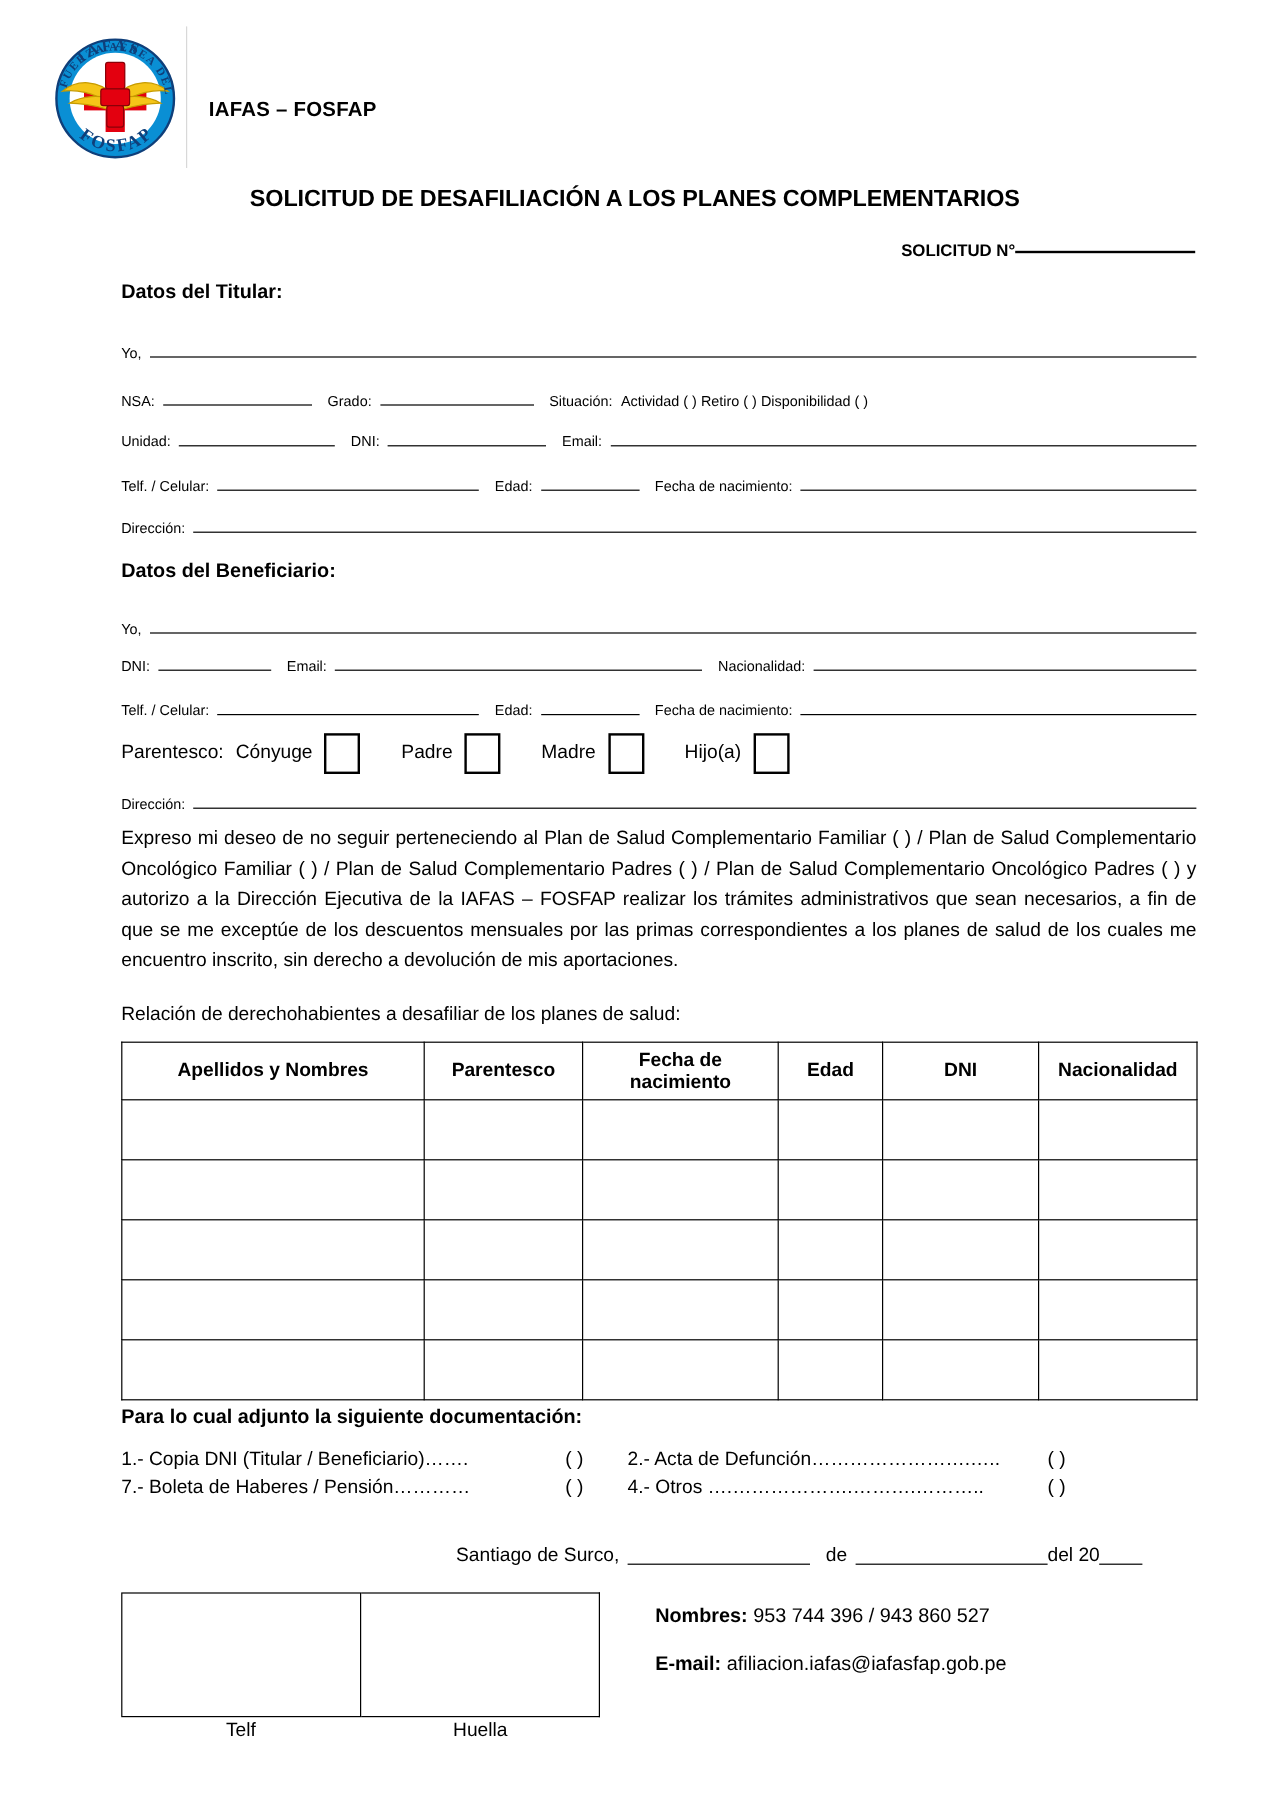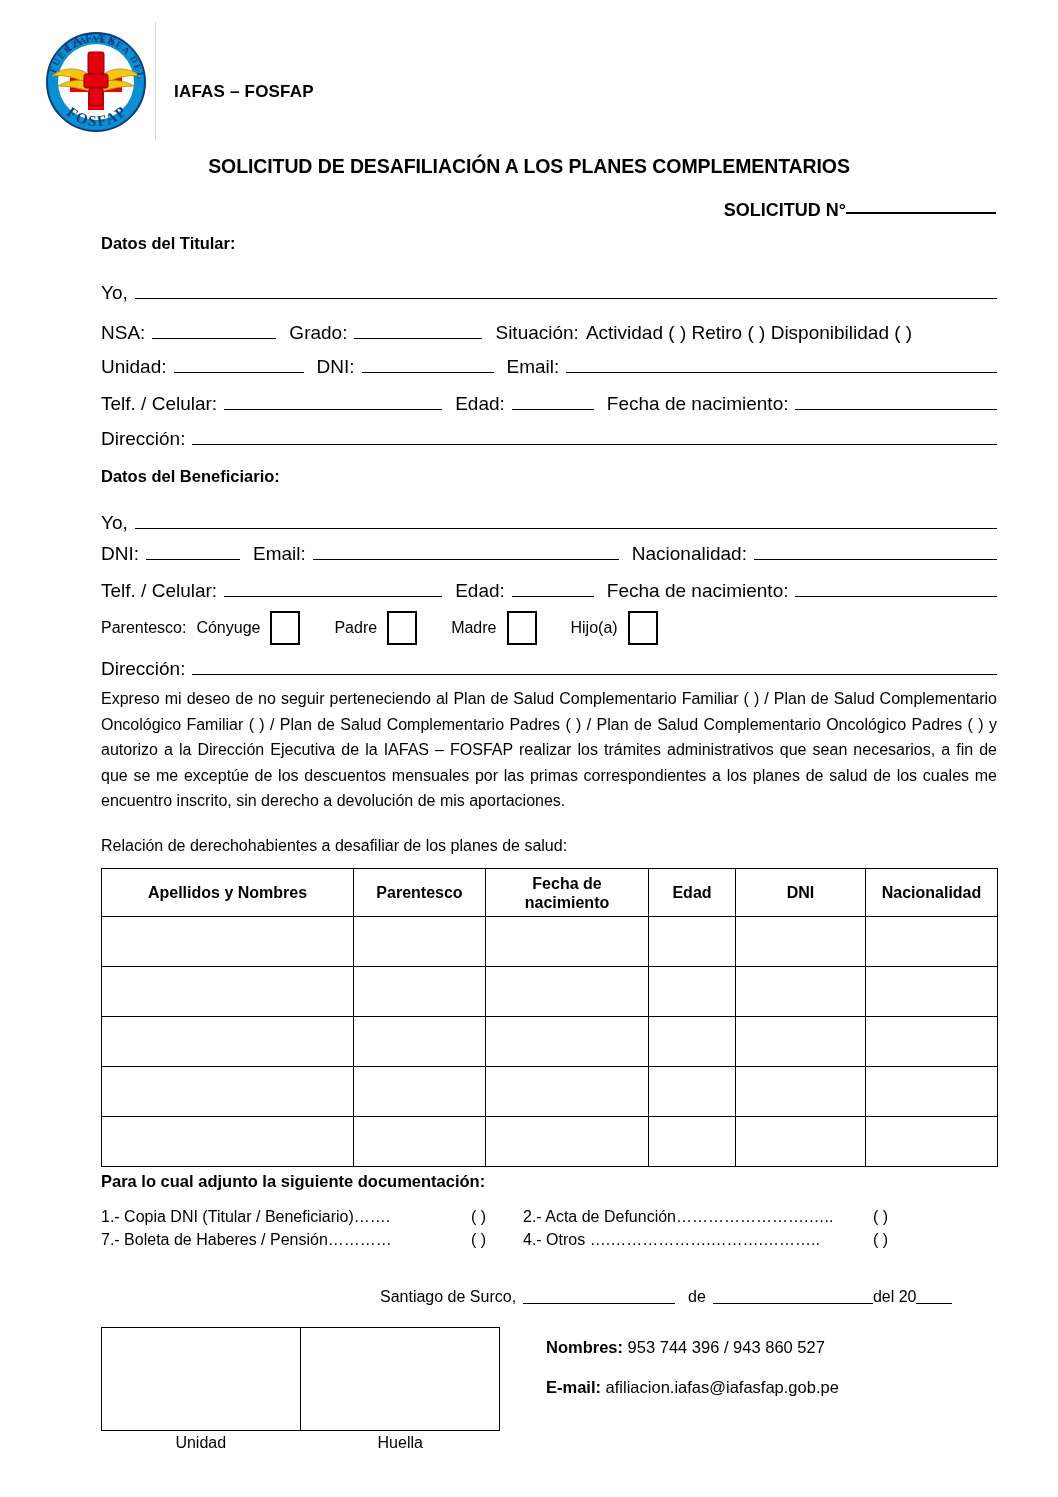--- a/index.html
+++ b/index.html
@@ -46,21 +46,21 @@
     left: 0; top: 155px;
     width: 1058px;
     text-align: center;
     font-size: 19.5px;
     font-weight: bold;
     letter-spacing: -0.1px;
   }
   .solicitud-no {
     position: absolute;
     right: 62px; top: 200px;
-    font-size: 18px;
+    font-size: 14px;
     font-weight: bold;
     white-space: nowrap;
   }
   .solicitud-no .rule {
     display: inline-block;
     width: 150px;
     border-bottom: 2px solid #000;
     vertical-align: 2px;
   }
 
@@ -70,21 +70,21 @@
     left: 101px;
     font-size: 16.5px;
     font-weight: bold;
   }
 
   
   .line {
     position: absolute;
     left: 101px;
     width: 896px;
-    font-size: 19px;
+    font-size: 12px;
     white-space: nowrap;
     display: flex;
     align-items: baseline;
   }
   .line .lbl { flex: none; }
   .line .fill {
     flex: none;
     border-bottom: 1px solid #000;
     height: 16px;
     margin: 0 0px;
@@ -463,21 +463,21 @@
   <span class="fill" style="width:160px;"></span>
   <span>del 20</span>
   <span class="fill" style="width:36px;"></span>
 </div>
 
 <div class="sign-wrap">
   <div class="sign-box"></div>
   <div class="sign-box"></div>
 </div>
 <div class="sign-labels">
-  <span>Unidad</span>
+  <span>Telf</span>
   <span>Huella</span>
 </div>
 
 <div class="contact" style="top:1338px;">
   <b>Nombres:</b>
   <span>953 744 396 / 943 860 527</span>
 </div>
 <div class="contact" style="top:1378px;">
   <b>E-mail:</b>
   <span>afiliacion.iafas@iafasfap.gob.pe</span>

